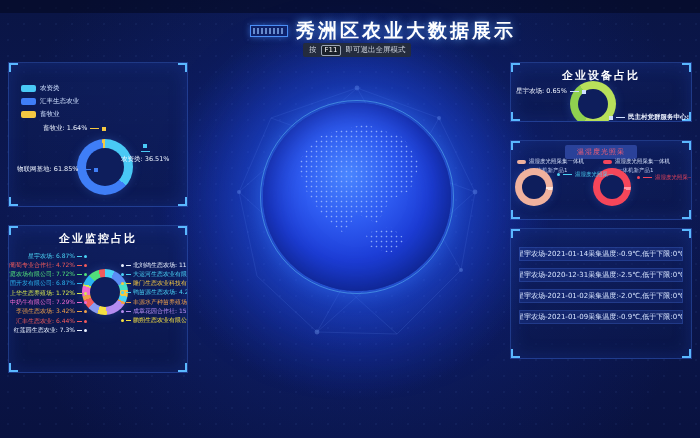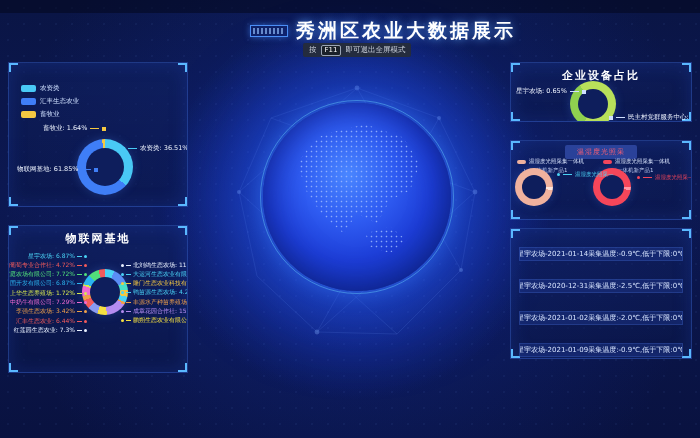--- a/index.html
+++ b/index.html
@@ -58,43 +58,43 @@
   .d-dev1{left:4px;top:27px;width:38px;height:38px;} .d-dev1 .hole{inset:7px;}
   .d-dev2{left:82px;top:27px;width:38px;height:38px;} .d-dev2 .hole{inset:7px;}
 
   
   .ileg{position:absolute;left:12px;top:21px;}
   .ilitem{display:flex;align-items:center;gap:4px;margin-bottom:4px;}
   .ilitem .sw{width:15px;height:7px;border-radius:2px;}
   .ilitem .lt{font-size:6.5px;color:#cfe0ff;}
   .co{position:absolute;display:flex;align-items:center;gap:3px;font-size:6.5px;color:#eef4ff;white-space:nowrap;}
   .co .sq{width:4px;height:4px;} .co .ln{width:9px;height:1px;} .co .dt{width:3px;height:3px;border-radius:50%;}
-  .co-i1{left:34px;top:61px;} .co-i2{left:112px;top:81px;} .co-i3{left:8px;top:102px;}
-  .co-q1{left:5px;top:24px;} .co-q2{left:98px;top:50px;}
+  .co-i1{left:34px;top:61px;} .co-i2{left:112px;top:81px;flex-direction:column;} .co-i3{left:8px;top:102px;}
+  .co-q1{left:5px;top:24px;} .co-q2{left:98px;top:50px;font-weight:bold;}
 
   .elabels{position:absolute;}
   .elabels-left{left:4px;top:27px;width:74px;}
   .elabels-right{left:112px;top:36px;width:70px;}
   .eitem{display:flex;align-items:center;gap:2px;height:6px;margin-bottom:3.3px;font-size:6px;white-space:nowrap;}
   .elabels-left .eitem{justify-content:flex-end;}
   .eitem .dt{width:3px;height:3px;border-radius:50%;flex:none;}
   .eitem .ln2{width:5px;height:1px;flex:none;}
 
   .dtitle{width:72px;margin:4px auto 0;background:rgba(45,70,160,.9);color:#ff5f73;font-size:7px;letter-spacing:1px;text-align:center;padding:2px 0;border-radius:2px;}
   .dg{position:absolute;top:17px;width:86px;}
   .dg1{left:6px;} .dg2{left:92px;}
   .dleg{display:flex;align-items:center;gap:3px;font-size:5.5px;color:#dbe6ff;white-space:nowrap;}
   .dleg .sw{width:9px;height:4px;border-radius:2px;flex:none;}
   .dleg2{margin-left:7px;margin-top:2px;display:flex;align-items:center;gap:2px;font-size:5.5px;color:#c2cdf0;white-space:nowrap;}
   .elb{width:4px;height:3px;border-left:1px solid rgba(200,220,255,.5);border-bottom:1px solid rgba(200,220,255,.5);}
   .co-d{font-size:5.5px;}
   .co-d1{left:46px;top:30px;} .co-d2{left:126px;top:33px;}
 
   .alarm-list{position:absolute;left:8px;right:8px;top:18px;}
-  .arow{height:12px;margin-bottom:18px;display:flex;align-items:center;justify-content:center;
+  .arow{height:12px;margin-bottom:7px;display:flex;align-items:center;justify-content:center;
     background:rgba(40,70,170,.30);border:1px solid rgba(90,140,255,.20);
     font-size:7px;color:#d7e4ff;white-space:nowrap;overflow:hidden;}
 </style>
 </head>
 <body>
 
 <div class="stage">
   <div class="gridlayer"></div>
   <div class="top-shade"></div>
 
@@ -173,21 +173,21 @@
       <span class="ln" style="background: rgb(63, 126, 247);"></span>
       <span class="sq" style="background: rgb(63, 126, 247);"></span>
     </div>
   </section>
 
   <section class="panel p-enterprise">
     <i class="c tl"></i>
       <i class="c tr"></i>
       <i class="c bl"></i>
       <i class="c br"></i>
-    <h2>物联网基地</h2>
+    <h2>企业监控占比</h2>
     <div class="donut d-enterprise" style="background: conic-gradient(rgb(74, 210, 245) 0deg, rgb(74, 210, 245) 24.202deg, rgb(90, 141, 245) 24.202deg, rgb(90, 141, 245) 63.517deg, rgb(73, 224, 200) 63.517deg, rgb(73, 224, 200) 84.6541deg, rgb(245, 200, 66) 84.6541deg, rgb(245, 200, 66) 102.268deg, rgb(74, 210, 245) 102.268deg, rgb(74, 210, 245) 117.381deg, rgb(240, 160, 74) 117.381deg, rgb(240, 160, 74) 122.666deg, rgb(181, 140, 240) 122.666deg, rgb(181, 140, 240) 175.579deg, rgb(245, 224, 66) 175.579deg, rgb(245, 224, 66) 199.781deg, rgb(138, 155, 240) 199.781deg, rgb(138, 155, 240) 225.498deg, rgb(242, 91, 91) 225.498deg, rgb(242, 91, 91) 248.185deg, rgb(240, 160, 74) 248.185deg, rgb(240, 160, 74) 260.233deg, rgb(240, 106, 210) 260.233deg, rgb(240, 106, 210) 285.914deg, rgb(215, 232, 79) 285.914deg, rgb(215, 232, 79) 291.974deg, rgb(43, 181, 240) 291.974deg, rgb(43, 181, 240) 316.176deg, rgb(82, 224, 122) 316.176deg, rgb(82, 224, 122) 343.372deg, rgb(242, 91, 91) 343.372deg, rgb(242, 91, 91) 360deg);">
         <div class="hole"></div>
       </div>
     <div class="elabels elabels-left">
 
     <div class="eitem">
           <span class="lt" style="color: rgb(74, 210, 245);">星宇农场: 6.87%</span>
           <span class="ln2" style="background: rgb(74, 210, 245);"></span>
           <span class="dt" style="background: rgb(74, 210, 245);"></span>
         </div>

